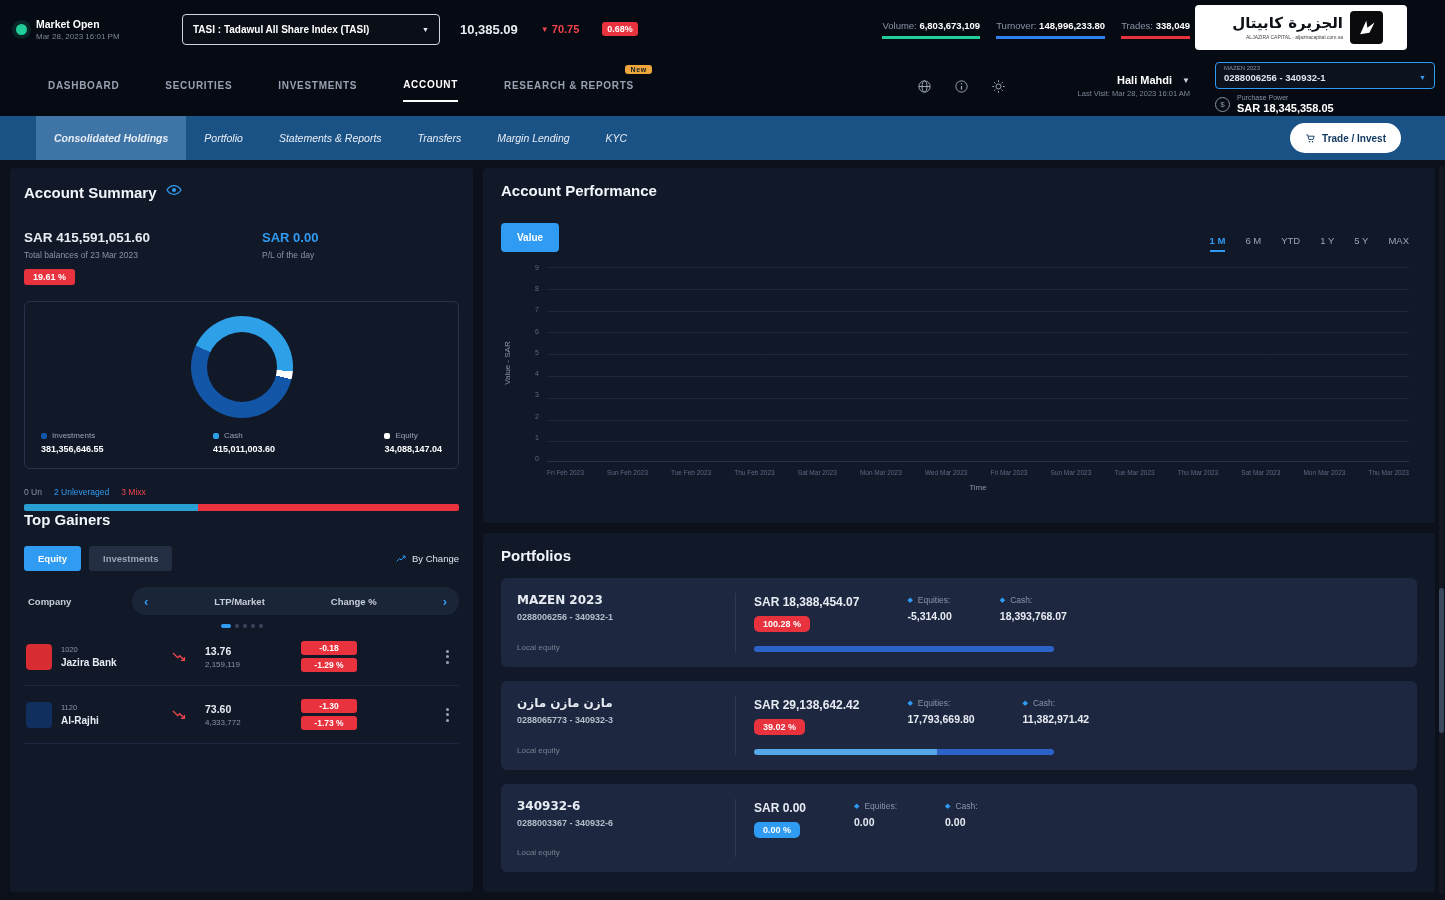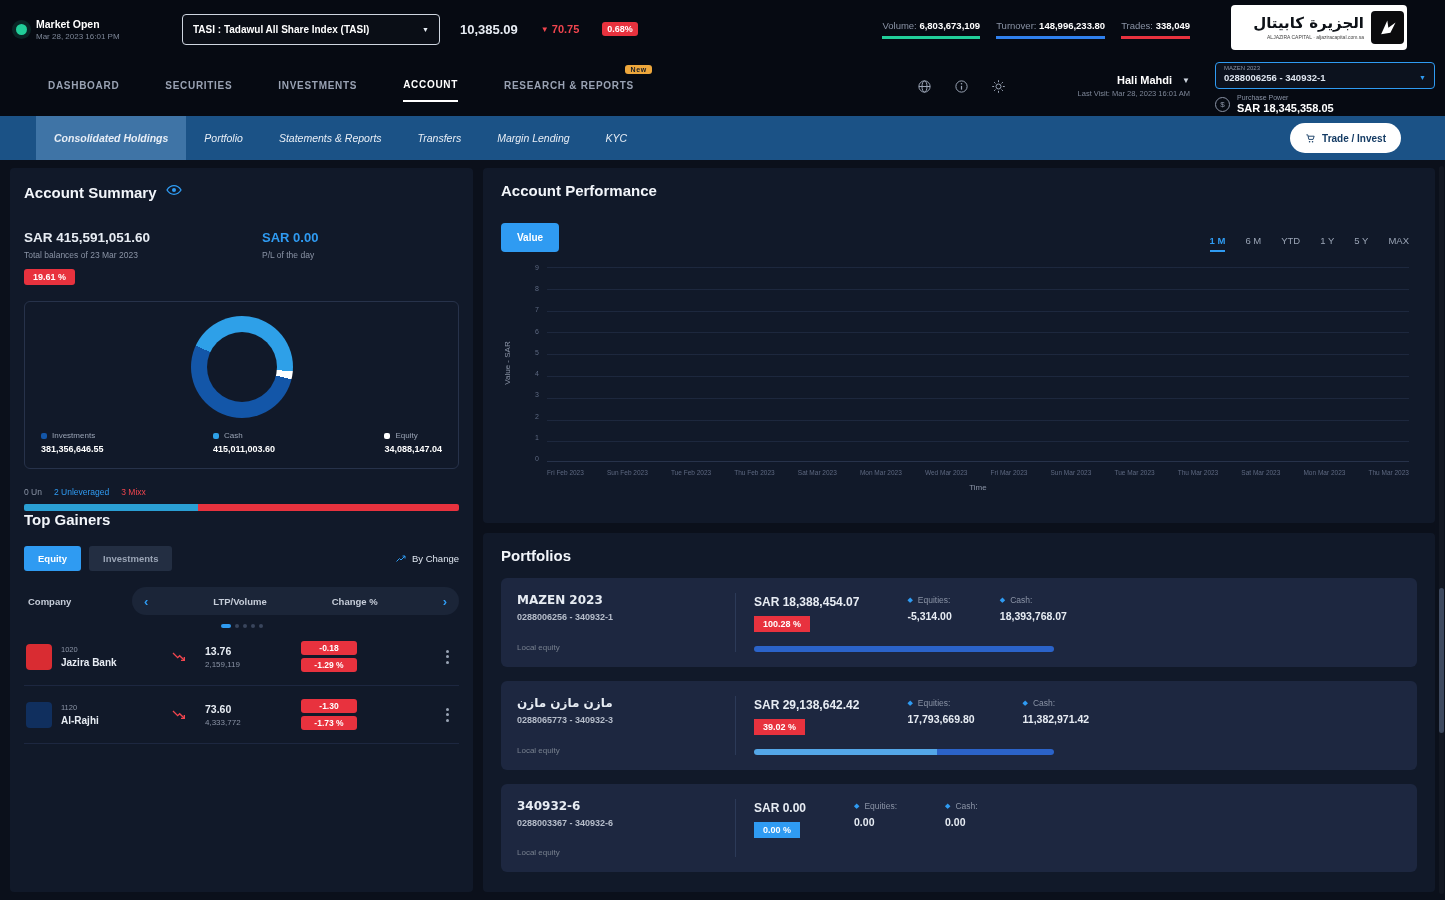--- a/index.html
+++ b/index.html
@@ -33,21 +33,21 @@
   .badge-new { position:absolute; top:-7px; right:-18px; background:#eda73c; color:#171c27; font-size:7px; font-weight:bold; padding:1px 5px; border-radius:3px; }
   .icon-group { margin-left:auto; display:flex; gap:22px; align-items:center; }
   .hicon { width:15px; height:15px; color:#9aa4b5; cursor:pointer; display:block; }
   .user { display:flex; flex-direction:column; align-items:flex-end; margin-left:26px; cursor:pointer; }
   .user-top { display:flex; align-items:center; gap:10px; }
   .user-name { font-size:11px; font-weight:bold; color:#fff; }
   .user-chev { font-size:8px; color:#cfd6e0; }
   .user-visit { font-size:7.5px; color:#7e8798; margin-top:3px; }
 
   
-  .brand-card { position:absolute; top:5px; right:38px; width:176px; height:45px; background:#ffffff; border-radius:4px; display:flex; align-items:center; justify-content:flex-end; gap:7px; padding:4px 3px; }
+  .brand-card { position:absolute; top:5px; right:38px; width:212px; height:45px; background:#ffffff; border-radius:4px; display:flex; align-items:center; justify-content:flex-end; gap:7px; padding:4px 24px; }
   .brand-text { text-align:right; }
   .brand-arabic { color:#0d1117; font-weight:bold; font-size:15px; font-family:"DejaVu Sans", sans-serif; line-height:1.1; }
   .brand-caption { color:#444; font-size:5px; margin-top:2px; }
   .brand-mark { width:33px; height:33px; min-width:33px; background:#0b0b0d; border-radius:4px; display:flex; align-items:center; justify-content:center; }
   .account-box { position:absolute; top:62px; right:10px; width:220px; height:27px; border:1px solid #2f9bf2; border-radius:4px; background:#0c121e; padding:2px 8px; cursor:pointer; }
   .acc-label { font-size:6px; color:#8a93a5; line-height:7px; }
   .acc-row { display:flex; align-items:center; justify-content:space-between; }
   .acc-value { font-size:9.5px; font-weight:bold; color:#dfe6f0; }
   .acc-chev { font-size:7px; color:#2f9bf2; }
   .pp-row { position:absolute; top:94px; right:10px; width:220px; display:flex; gap:7px; align-items:center; }
@@ -137,21 +137,21 @@
   
   .p-card { background:#1d2740; border-radius:6px; margin-top:14px; padding:15px 16px; display:flex; min-height:88px; }
   .p-left { width:200px; display:flex; flex-direction:column; }
   .p-name { font-size:12px; font-weight:bold; font-family:"DejaVu Sans", sans-serif; }
   .p-id { font-size:9px; color:#b6bdca; margin-top:5px; font-weight:bold; }
   .p-type { font-size:8px; color:#78818f; margin-top:auto; padding-top:12px; }
   .p-div { width:1px; background:#2c3a58; margin:0 18px; }
   .p-right { flex:1; padding-top:2px; }
   .p-row { display:flex; gap:48px; }
   .p-value { font-size:12px; font-weight:bold; }
-  .p-badge { display:inline-block; background:#e8323e; color:#fff; font-size:9px; font-weight:bold; padding:3px 9px; border-radius:0; margin-top:7px; }
+  .p-badge { display:inline-block; background:#e8323e; color:#fff; font-size:9px; font-weight:bold; padding:3px 9px; border-radius:5px; margin-top:7px; }
   .p-badge.blue { background:#2f9bf2; }
   .p-mlabel { font-size:8.5px; color:#8a93a5; display:flex; gap:5px; align-items:center; }
   .diamond { color:#2f9bf2; font-size:7px; }
   .p-mvalue { font-size:10.5px; font-weight:bold; margin-top:5px; }
   .p-bar { margin-top:14px; width:300px; height:6px; border-radius:3px; background:#121a2c; overflow:hidden; display:flex; }
   .p-seg { height:100%; }
 
   
   .scrollbar { position:absolute; right:1px; top:166px; bottom:6px; width:5px; background:rgba(255,255,255,.03); border-radius:3px; }
   .scroll-thumb { position:absolute; top:422px; width:5px; height:145px; background:#3c485e; border-radius:3px; cursor:pointer; }
@@ -355,21 +355,21 @@
               <path d="M15 6h5v5" fill="none" stroke="#2f9bf2" stroke-width="2"></path>
             </svg>
           <span>By Change</span>
         </div>
       </div>
 
       <div class="tg-head">
         <span class="col-company">Company</span>
         <div class="head-pill">
           <span class="pill-chev">‹</span>
-          <span>LTP/Volume</span>
+          <span>LTP/Market</span>
           <span>Change %</span>
           <span class="pill-chev">›</span>
         </div>
       </div>
       <div class="dots">
         <span class="dot active"></span>
         <span class="dot"></span>
         <span class="dot"></span>
         <span class="dot"></span>
         <span class="dot"></span>

